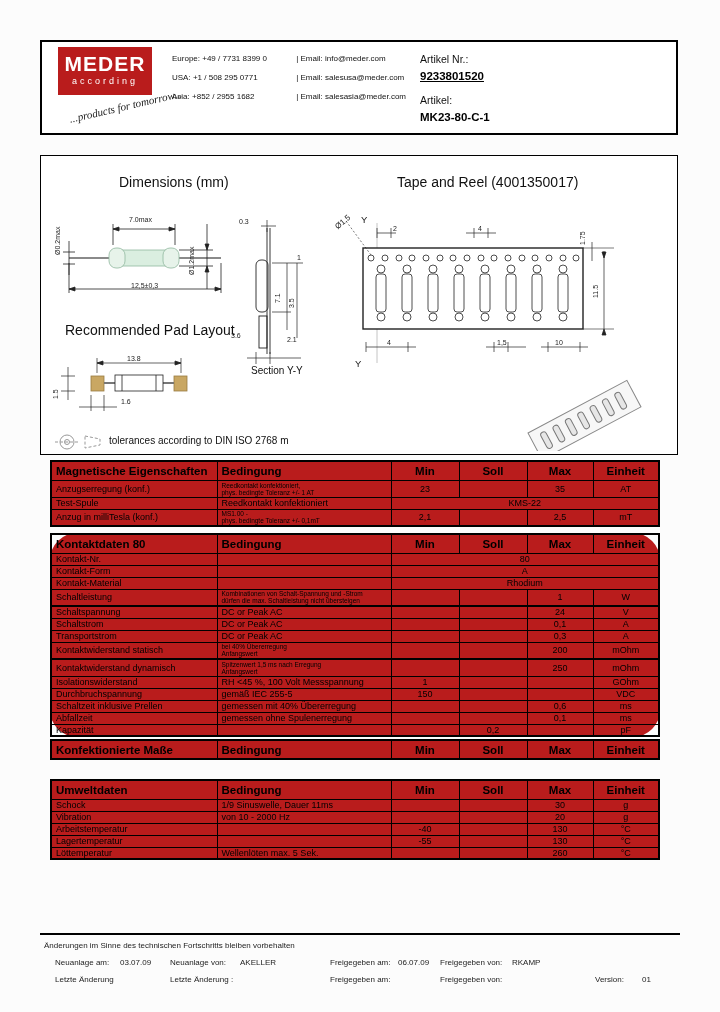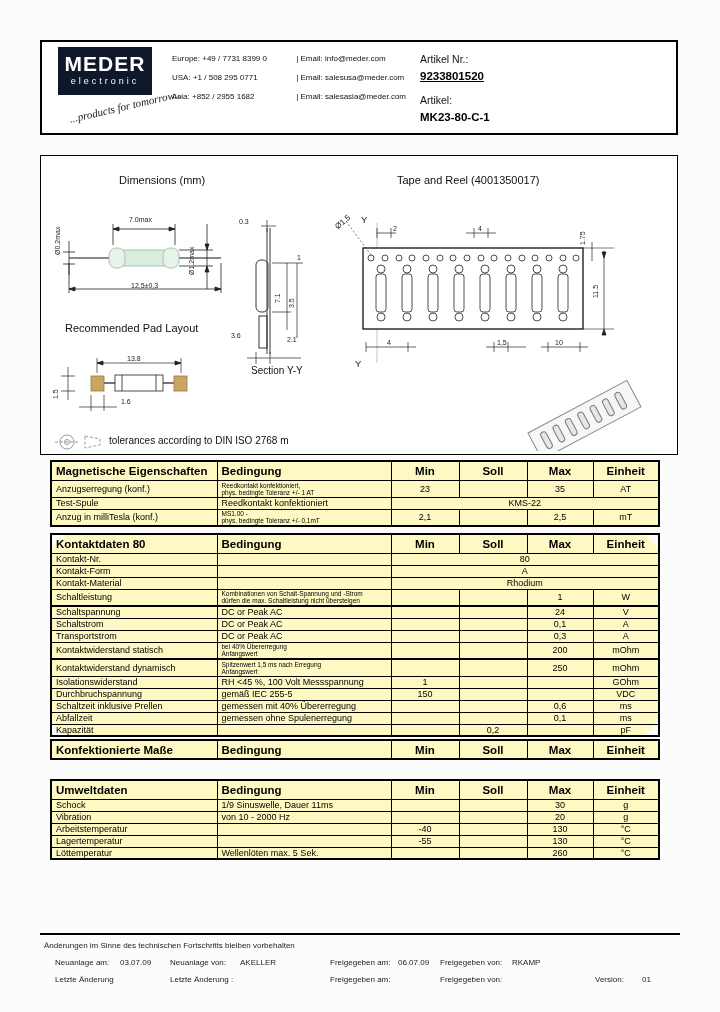--- a/index.html
+++ b/index.html
@@ -4,39 +4,39 @@
 <style>
   * { box-sizing: border-box; margin:0; padding:0; }
   body { background:#e9e9e9; font-family:"Liberation Sans", sans-serif; }
   #page { position:relative; width:720px; height:1012px; background:#fcfcfc; overflow:hidden; }
 
   .frame { position:absolute; border:2px solid #000; background:#fff; }
   #header-box { left:40px; top:40px; width:638px; height:95px; }
   #drawing-box { left:40px; top:155px; width:638px; height:300px; border-width:1.5px; }
 
   
-  .logo { position:absolute; left:16px; top:5px; width:94px; height:48px; background:#0f172a; color:#fff; text-align:center; }
+  .logo { position:absolute; left:16px; top:5px; width:94px; height:48px; background:#b91c1c; color:#fff; text-align:center; }
   .logo .l1 { font-size:21px; font-weight:bold; letter-spacing:1px; line-height:25px; margin-top:4px; }
   .logo .l2 { font-size:9px; letter-spacing:3px; }
   .tagline { position:absolute; left:26px; top:58px; font-family:"Liberation Serif", serif; font-style:italic; font-size:11px; transform:rotate(-13deg); color:#222; white-space:nowrap; }
   .contact-line { position:absolute; left:130px; font-size:8px; color:#111; white-space:nowrap; }
   .contact-line .ph { display:inline-block; width:122px; }
   .art-label { position:absolute; left:378px; font-size:10.5px; color:#111; }
   .art-value { position:absolute; left:378px; font-size:11.5px; font-weight:bold; color:#000; }
 
   
-  .dtitle { position:absolute; font-size:11px; color:#111; white-space:nowrap; }
+  .dtitle { position:absolute; font-size:14px; color:#111; white-space:nowrap; }
   .dimlabel { position:absolute; font-size:7px; color:#222; white-space:nowrap; }
   .mid { font-size:9.5px; }
   .rot { transform:rotate(-90deg); transform-origin:0 100%; }
   .rot40 { transform:rotate(-40deg); transform-origin:0 100%; }
   .dsvg { position:absolute; }
 
   
-  table.data { position:absolute; left:50px; border-collapse:collapse; table-layout:fixed; width:608px; background:#fef9c3; border:2px solid #000; }
+  table.data { position:absolute; left:50px; border-collapse:collapse; table-layout:fixed; width:608px; background:#b91c1c; border:2px solid #000; }
   table.data th, table.data td { border:1px solid #000; vertical-align:middle; overflow:hidden; }
   table.data tr { height:12px; }
   table.data tr.hdr { height:19px; }
   table.data tr.tall { height:17px; }
   th.t { text-align:left; font-size:11.5px; padding:1px 4px; white-space:nowrap; }
   th.c { font-size:11.5px; }
   td.name { font-size:9px; padding:0 4px; white-space:nowrap; }
   td.cond { font-size:9px; padding:0 4px; white-space:nowrap; }
   td.cond.sm { font-size:6.5px; line-height:7px; white-space:pre-line; }
   td.val { font-size:9px; text-align:center; }
@@ -48,21 +48,21 @@
   .foot { position:absolute; font-size:8px; color:#222; white-space:nowrap; }
 </style>
 </head>
 <body>
 
 <div id="page">
 
   <div id="header-box" class="frame">
     <div class="logo">
       <div class="l1">MEDER</div>
-      <div class="l2">electronic</div>
+      <div class="l2">according</div>
     </div>
     <div class="tagline">...products for tomorrow...</div>
 
     <div class="contact-line" style="top:12px;">
       <span class="ph">Europe: +49 / 7731 8399 0</span>
       <span class="em">| Email: info@meder.com</span>
     </div>
     <div class="contact-line" style="top:31px;">
       <span class="ph">USA: +1 / 508 295 0771</span>
       <span class="em">| Email: salesusa@meder.com</span>

